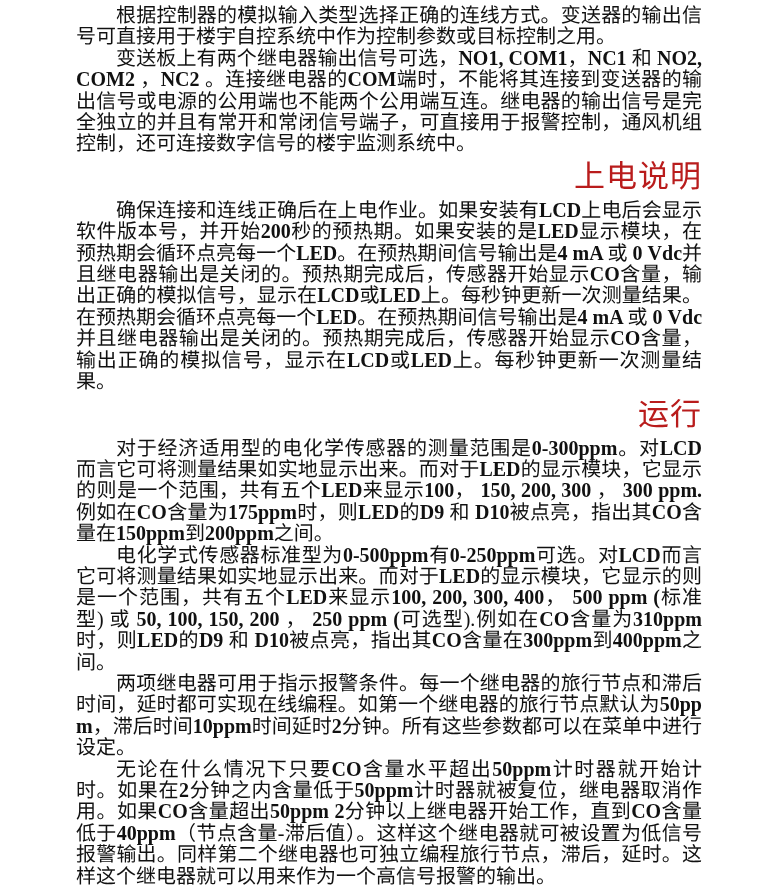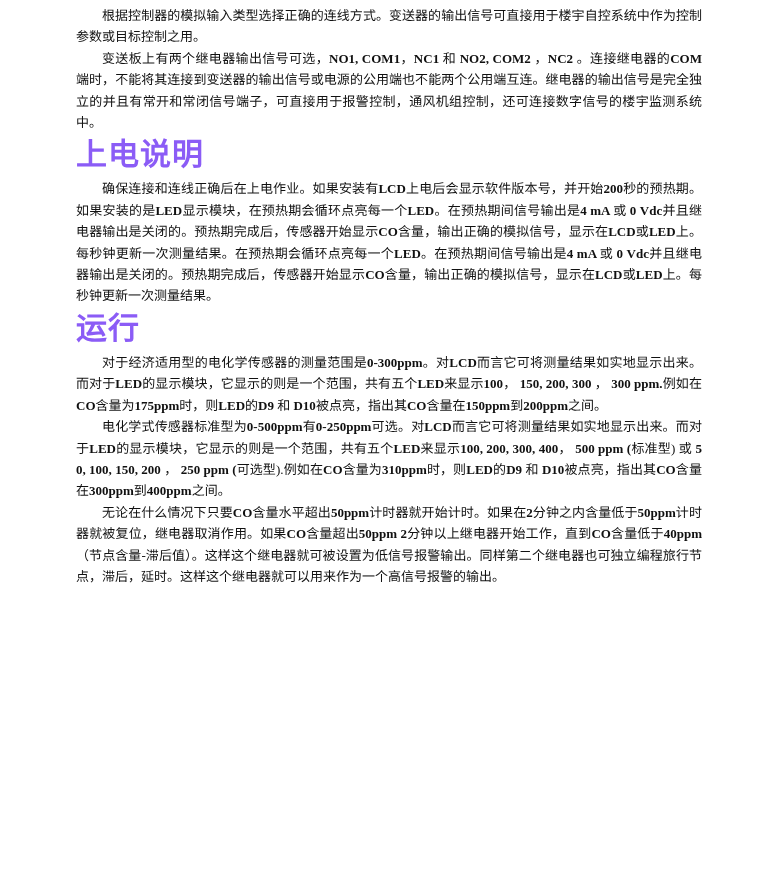--- a/index.html
+++ b/index.html
@@ -12,52 +12,53 @@
     height: 892px;
     box-sizing: border-box;
     background: #ffffff;
     color: #111111;
     padding: 5px 78px 0 76px;
     overflow: hidden;
     font-family: "Liberation Serif", "DejaVu Serif", serif;
   }
   .para {
     margin: 0;
-    font-size: 13px;
+    font-size: 20px;
     line-height: 21.4px;
     text-align: justify;
     text-indent: 2em;
     word-break: break-all;
   }
   .para b {
     font-family: "Liberation Serif", "DejaVu Serif", serif;
     font-weight: bold;
   }
   h1.section-heading {
     margin: 4px 0 5px 0;
     font-size: 31px;
     line-height: 36px;
-    font-weight: bold;
-    text-align: left;
+    font-weight: normal;
+    text-align: right;
     letter-spacing: 1px;
     font-family: "Liberation Serif", "DejaVu Serif", serif;
-    color: #8b5cf6;
+    color: #b91c1c;
   }
 </style>
 </head>
 <body>
 
 <div class="page">
 
   <p class="para">根据控制器的模拟输入类型选择正确的连线方式。变送器的输出信号可直接用于楼宇自控系统中作为控制参数或目标控制之用。</p>
   <p class="para">变送板上有两个继电器输出信号可选，<b>NO1, COM1</b>，<b>NC1 </b>和 <b>NO2, COM2 </b>，<b>NC2 </b>。连接继电器的<b>COM</b>端时，不能将其连接到变送器的输出信号或电源的公用端也不能两个公用端互连。继电器的输出信号是完全独立的并且有常开和常闭信号端子，可直接用于报警控制，通风机组控制，还可连接数字信号的楼宇监测系统中。</p>
 
   <h1 class="section-heading">上电说明</h1>
 
   <p class="para">确保连接和连线正确后在上电作业。如果安装有<b>LCD</b>上电后会显示软件版本号，并开始<b>200</b>秒的预热期。如果安装的是<b>LED</b>显示模块，在预热期会循环点亮每一个<b>LED</b>。在预热期间信号输出是<b>4 mA </b>或 <b>0 Vdc</b>并且继电器输出是关闭的。预热期完成后，传感器开始显示<b>CO</b>含量，输出正确的模拟信号，显示在<b>LCD</b>或<b>LED</b>上。每秒钟更新一次测量结果。在预热期会循环点亮每一个<b>LED</b>。在预热期间信号输出是<b>4 mA </b>或 <b>0 Vdc</b>并且继电器输出是关闭的。预热期完成后，传感器开始显示<b>CO</b>含量，输出正确的模拟信号，显示在<b>LCD</b>或<b>LED</b>上。每秒钟更新一次测量结果。</p>
 
   <h1 class="section-heading">运行</h1>
 
   <p class="para">对于经济适用型的电化学传感器的测量范围是<b>0-300ppm</b>。对<b>LCD</b>而言它可将测量结果如实地显示出来。而对于<b>LED</b>的显示模块，它显示的则是一个范围，共有五个<b>LED</b>来显示<b>100</b>， <b>150, 200, 300 </b>， <b>300 ppm.</b>例如在<b>CO</b>含量为<b>175ppm</b>时，则<b>LED</b>的<b>D9 </b>和 <b>D10</b>被点亮，指出其<b>CO</b>含量在<b>150ppm</b>到<b>200ppm</b>之间。</p>
   <p class="para">电化学式传感器标准型为<b>0-500ppm</b>有<b>0-250ppm</b>可选。对<b>LCD</b>而言它可将测量结果如实地显示出来。而对于<b>LED</b>的显示模块，它显示的则是一个范围，共有五个<b>LED</b>来显示<b>100, 200, 300, 400</b>， <b>500 ppm (</b>标准型) 或 <b>50, 100, 150, 200 </b>， <b>250 ppm (</b>可选型).例如在<b>CO</b>含量为<b>310ppm</b>时，则<b>LED</b>的<b>D9 </b>和 <b>D10</b>被点亮，指出其<b>CO</b>含量在<b>300ppm</b>到<b>400ppm</b>之间。</p>
+  <p class="para">两项继电器可用于指示报警条件。每一个继电器的旅行节点和滞后时间，延时都可实现在线编程。如第一个继电器的旅行节点默认为<b>50ppm</b>，滞后时间<b>10ppm</b>时间延时<b>2</b>分钟。所有这些参数都可以在菜单中进行设定。</p>
   <p class="para">无论在什么情况下只要<b>CO</b>含量水平超出<b>50ppm</b>计时器就开始计时。如果在<b>2</b>分钟之内含量低于<b>50ppm</b>计时器就被复位，继电器取消作用。如果<b>CO</b>含量超出<b>50ppm 2</b>分钟以上继电器开始工作，直到<b>CO</b>含量低于<b>40ppm</b>（节点含量-滞后值）。这样这个继电器就可被设置为低信号报警输出。同样第二个继电器也可独立编程旅行节点，滞后，延时。这样这个继电器就可以用来作为一个高信号报警的输出。</p>
 
 </div>
 
 </body></html>

